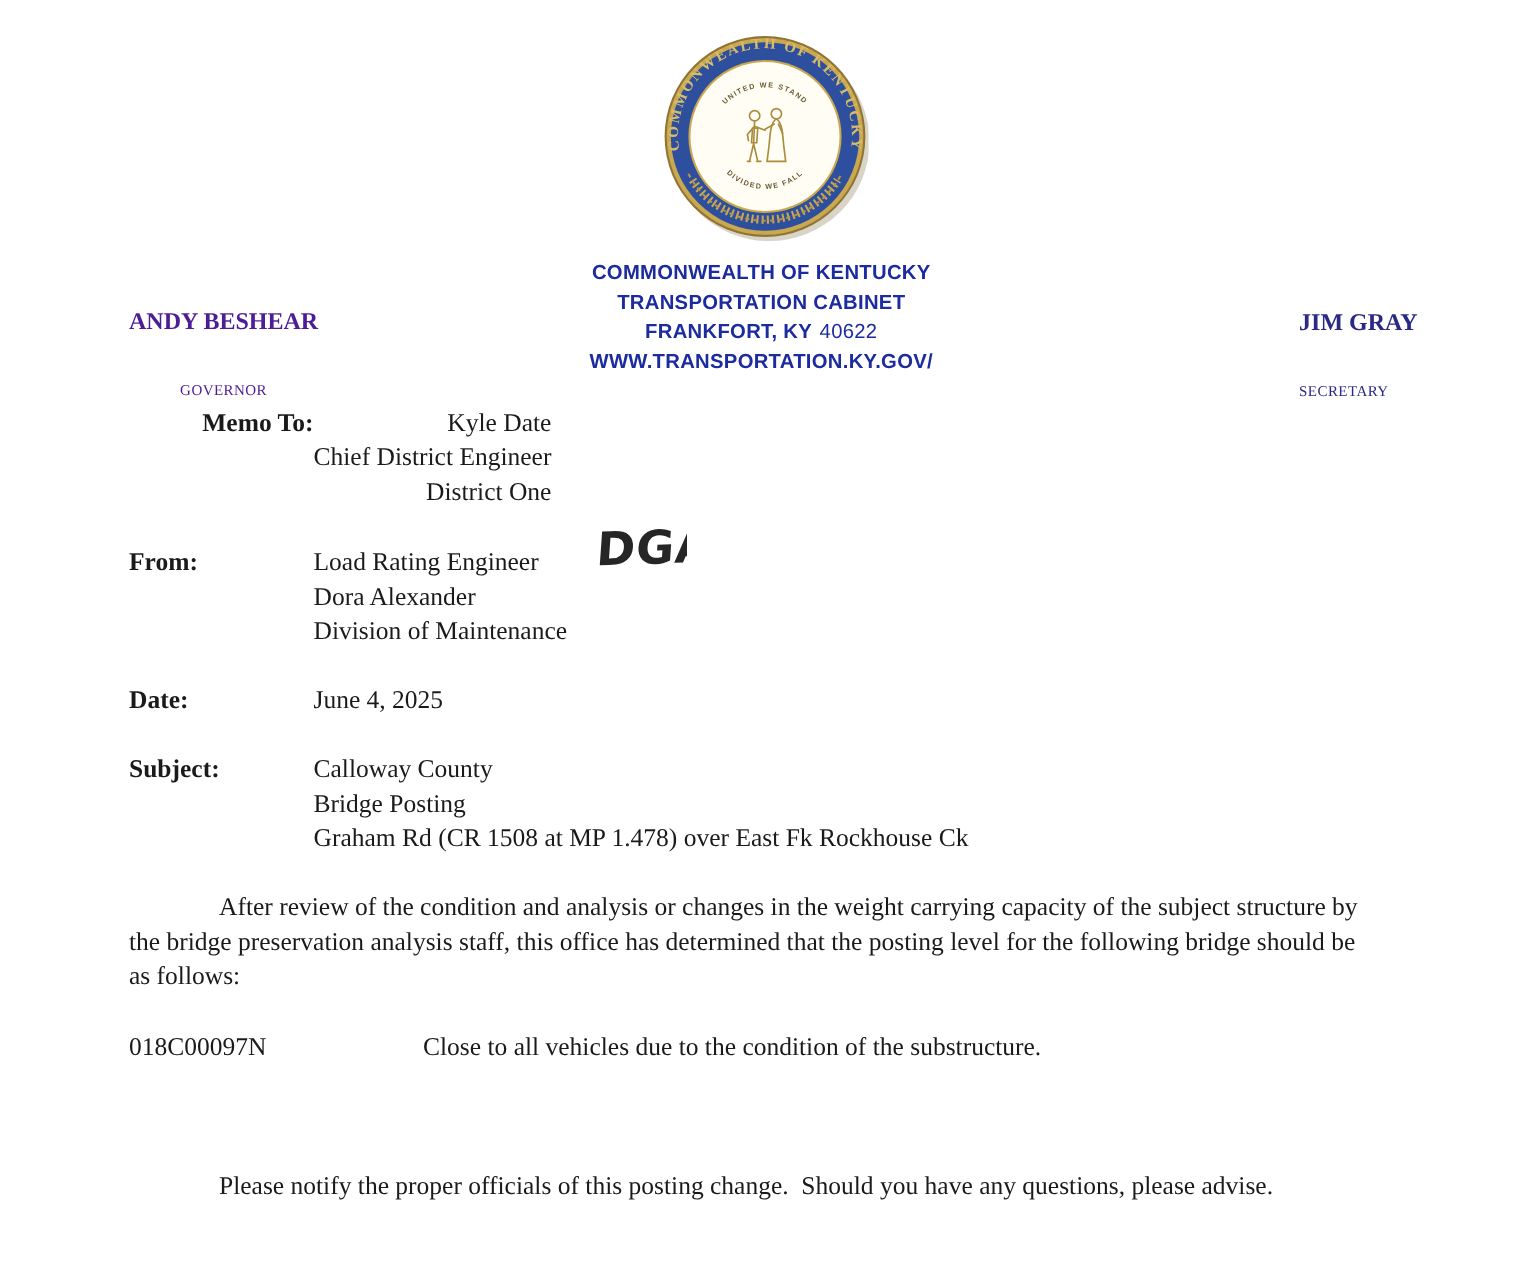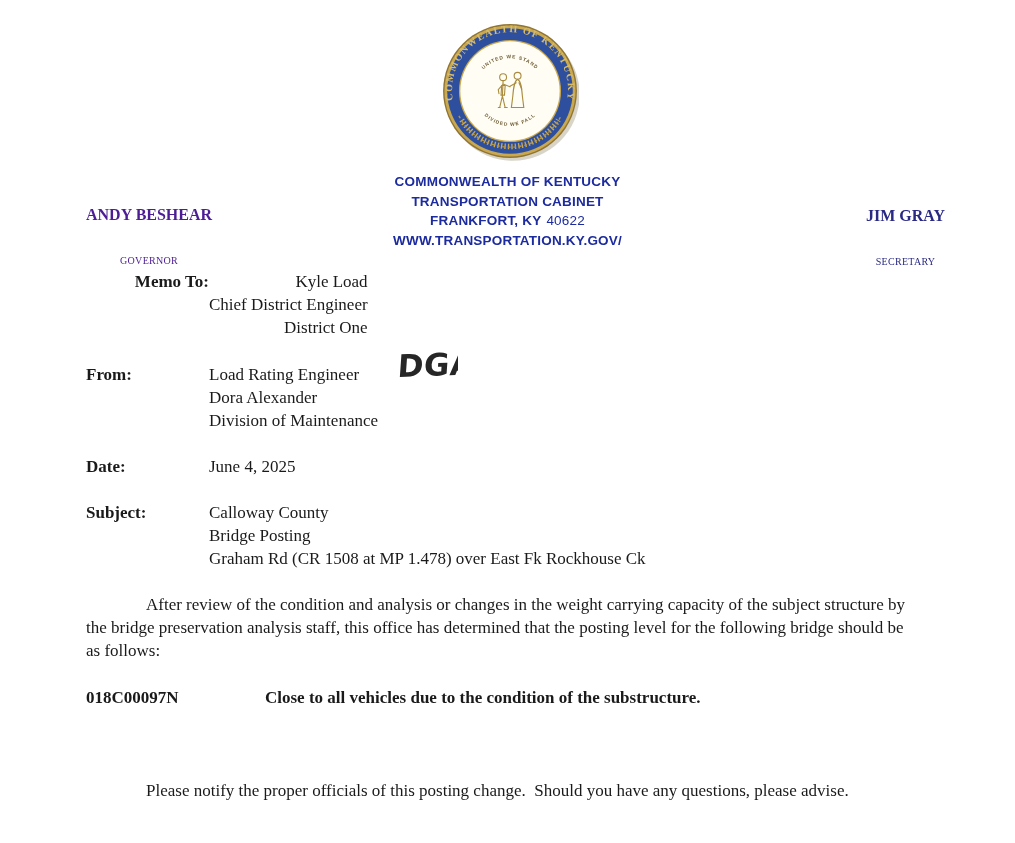--- a/index.html
+++ b/index.html
@@ -28,21 +28,21 @@
   .hdr-center .zip { font-weight: normal; margin-left: 5px; }
 
   
   .hdr-left {
     position: absolute; left: 86px; top: 204px;
     color: #4c1d95;
     text-align: center;
   }
   .hdr-right {
     position: absolute; right: 70px; top: 205px;
-    text-align: center; color: #2a2a85;
+    text-align: left; color: #2a2a85;
   }
   .official-name { font-weight: bold; font-size: 16px; line-height: 21px; }
   .official-title { font-size: 10px; line-height: 20px; letter-spacing: 0.3px; margin-top: 26px; }
 
   
   .memo-row { position: absolute; left: 86px; display: flex; font-size: 17px; line-height: 23px; }
   .memo-label { width: 123px; font-weight: bold; flex: 0 0 123px; }
   .memo-value { }
   #row-to { top: 270px; text-align: right; }
   #row-from { top: 363px; }
@@ -63,21 +63,21 @@
   .para {
     position: absolute; left: 86px;
     font-size: 17px; line-height: 23px;
     white-space: pre-wrap;
   }
   #para1 { top: 593px; width: 834px; text-indent: 60px; }
   #para2 { top: 779px; width: 850px; text-indent: 60px; }
 
   .bridge-line {
     position: absolute; left: 86px; top: 686px;
-    display: flex; font-weight: bold; font-size: 17px; line-height: 23px;
+    display: flex; font-weight: normal; font-size: 17px; line-height: 23px; gap: 17px;
   }
   .bridge-id { flex: 0 0 179px; }
 </style>
 </head>
 <body>
 
 <div class="page">
 
   <svg class="seal-wrap" viewBox="0 0 200 200" aria-hidden="false">
     <ellipse cx="104" cy="105" rx="97" ry="96" fill="#d8d4c8"></ellipse>
@@ -128,21 +128,21 @@
   </div>
 
   <div class="hdr-right">
     <div class="official-name">JIM GRAY</div>
     <div class="official-title">SECRETARY</div>
   </div>
 
   <div class="memo-row" id="row-to">
     <div class="memo-label">Memo To:</div>
     <div class="memo-value">
-      <div>Kyle Load</div>
+      <div>Kyle Date</div>
       <div>Chief District Engineer</div>
       <div>District One</div>
     </div>
   </div>
 
   <div class="memo-row" id="row-from">
     <div class="memo-label">From:</div>
     <div class="memo-value">
       <div>Load Rating Engineer</div>
       <div>Dora Alexander</div>

